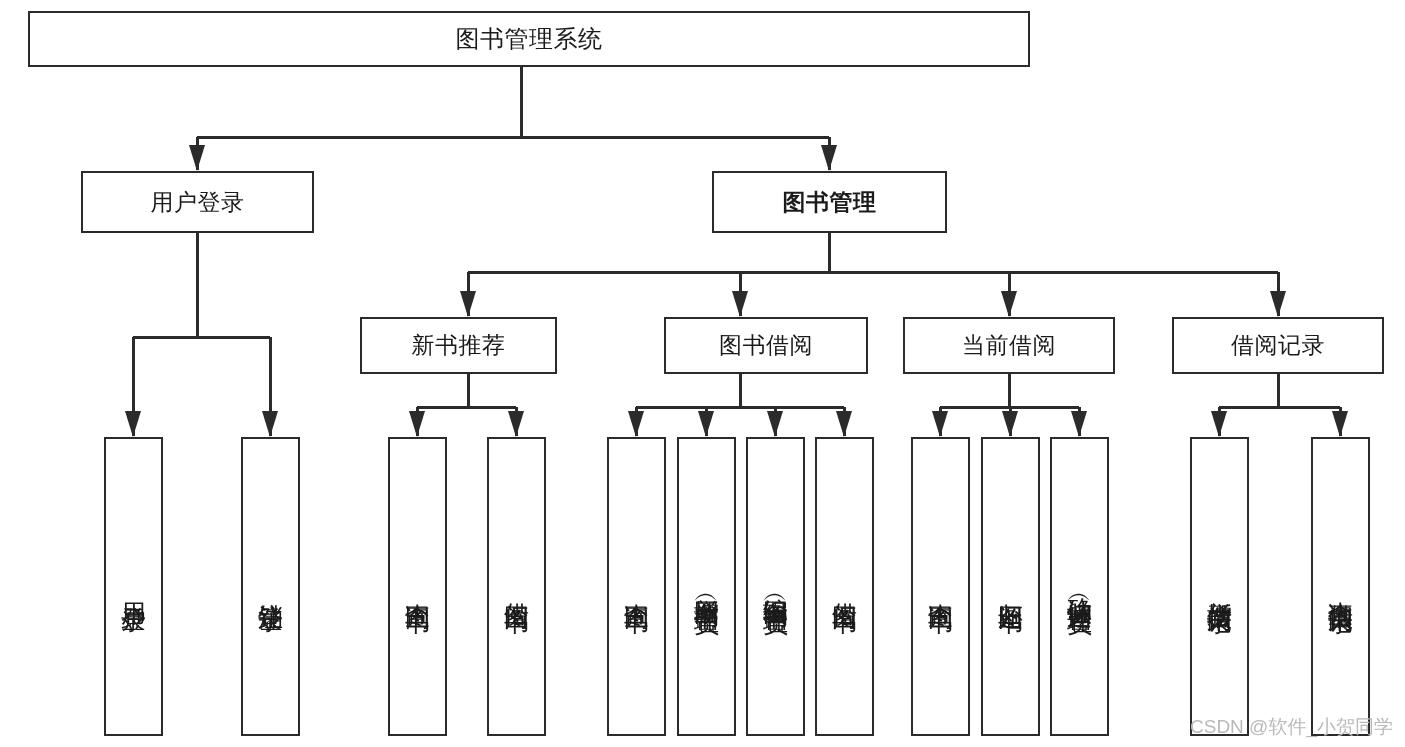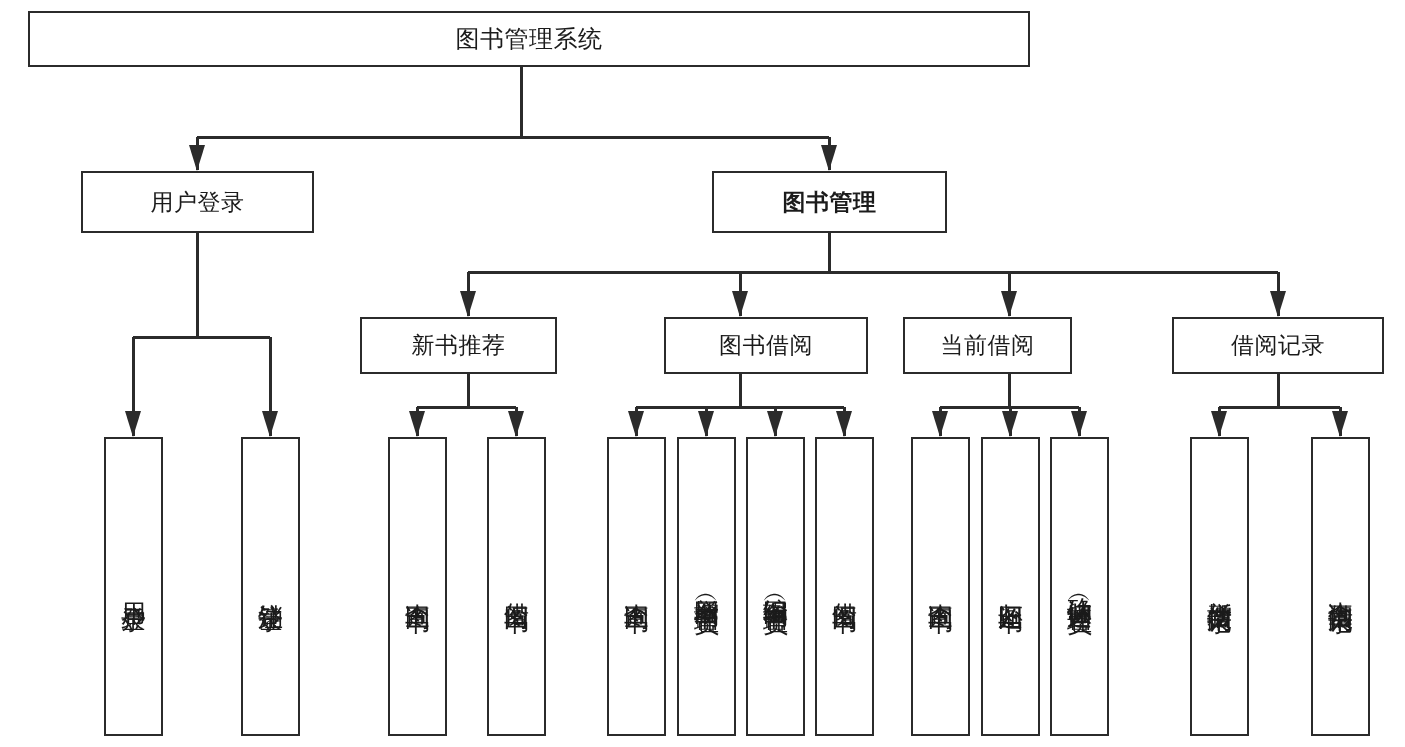--- a/index.html
+++ b/index.html
@@ -134,21 +134,21 @@
       </div>
       <div class="node-box horizontal" style="left: 712px; top: 171px; width: 235px; height: 62px; font-weight: bold;">
         <span class="node-label">图书管理</span>
       </div>
       <div class="node-box horizontal" style="left: 360px; top: 317px; width: 197px; height: 57px;">
         <span class="node-label">新书推荐</span>
       </div>
       <div class="node-box horizontal" style="left: 634px; top: 317px; width: 204px; height: 57px; margin-left: 30px;">
         <span class="node-label">图书借阅</span>
       </div>
-      <div class="node-box horizontal" style="left: 903px; top: 317px; width: 169px; height: 57px;">
+      <div class="node-box horizontal" style="left: 903px; top: 317px; width: 212px; height: 57px;">
         <span class="node-label">当前借阅</span>
       </div>
       <div class="node-box horizontal" style="left: 1172px; top: 317px; width: 212px; height: 57px; align-items: center;">
         <span class="node-label">借阅记录</span>
       </div>
       <div class="node-box vertical" style="left: 104px; top: 437px; width: 59px; height: 299px;">
         <span class="node-label">用户登录</span>
       </div>
       <div class="node-box vertical" style="left: 241px; top: 437px; width: 59px; height: 299px;">
         <span class="node-label">注销登录</span>
@@ -180,13 +180,14 @@
       <div class="node-box vertical" style="left: 1050px; top: 437px; width: 59px; height: 299px;">
         <span class="node-label">确认归还（管理员）</span>
       </div>
       <div class="node-box vertical" style="left: 1190px; top: 437px; width: 59px; height: 299px;">
         <span class="node-label">新增借阅记录</span>
       </div>
       <div class="node-box vertical" style="left: 1311px; top: 437px; width: 59px; height: 299px;">
         <span class="node-label">查询借阅记录</span>
       </div>
     </div>
+  <div class="watermark" style="left: 1190px; top: 714px;">CSDN @软件_小贺同学</div>
 </div>
 
 </body></html>

